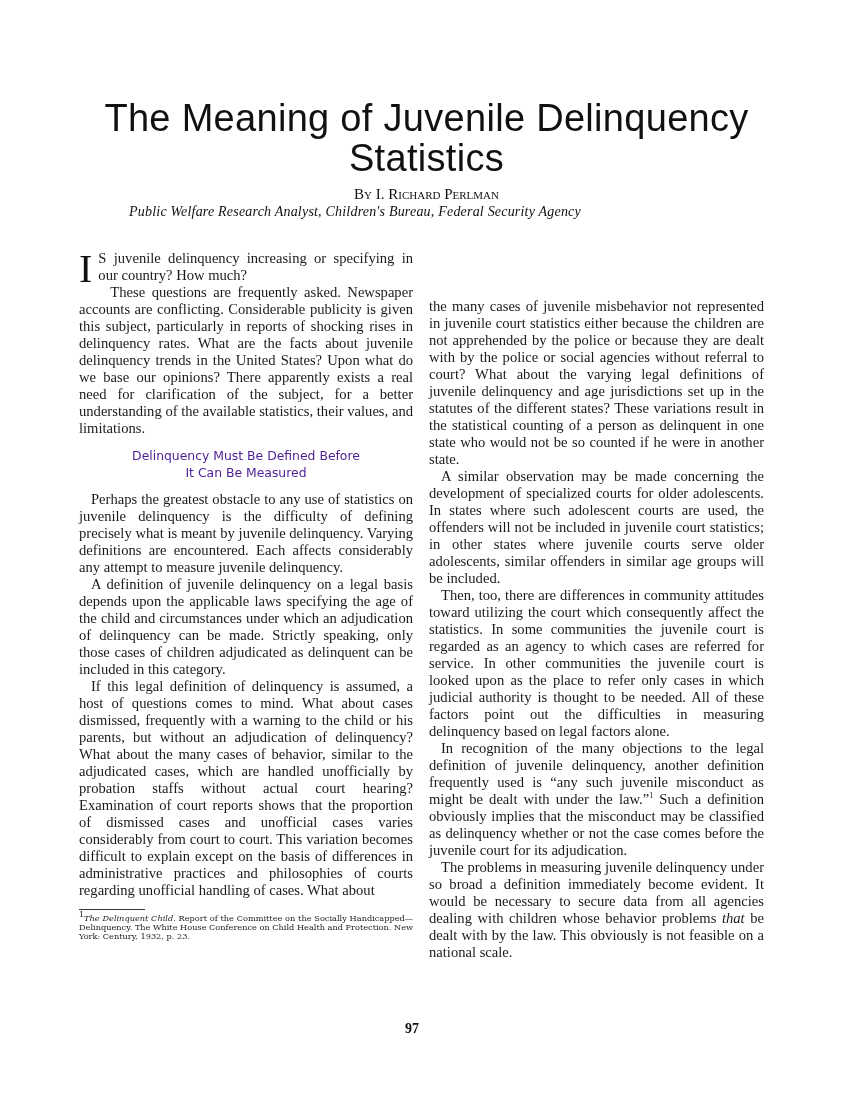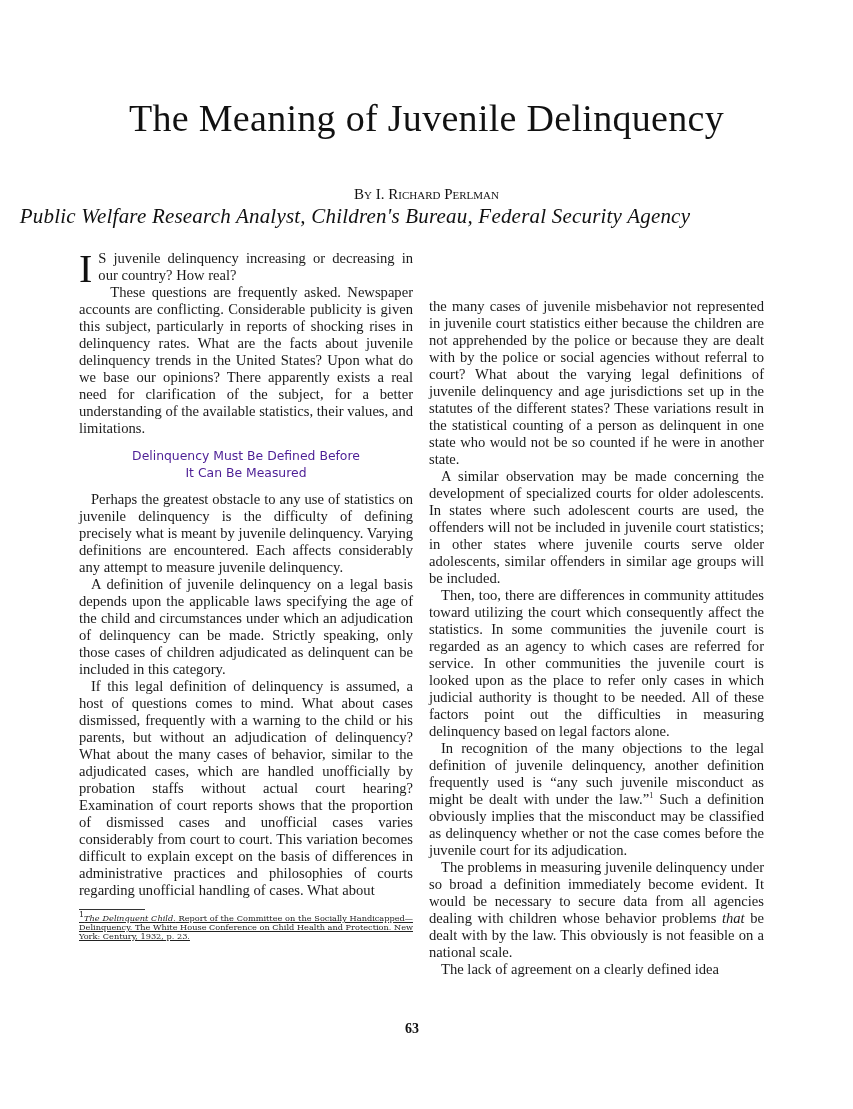--- a/index.html
+++ b/index.html
@@ -4,35 +4,35 @@
   <style>
     html, body { margin: 0; padding: 0; background: #ffffff; }
     body {
       width: 853px; height: 1109px; position: relative; overflow: hidden;
       font-family: "DejaVu Serif", "Liberation Serif", serif;
       color: #1a1a1a;
     }
     .title {
       position: absolute; left: 0; width: 853px; top: 98px;
       text-align: center;
-      font-family: Liberation Serif, serif;
+      font-family: Liberation Sans, sans-serif;
       font-size: 38px; line-height: 40px; letter-spacing: 0.3px;
       color: #111;
     }
     .byline {
       position: absolute; left: 0; width: 853px; top: 186px;
       text-align: center;
       font-family: "Liberation Serif", serif;
       font-size: 15px; font-variant: small-caps; color: #111;
     }
     .affiliation {
       position: absolute; left: 0; width: 710px; top: 204px;
       text-align: center;
       font-family: "Liberation Serif", serif;
-      font-style: italic; font-size: 21px; color: #111;
+      font-style: italic; font-size: 14px; color: #111;
       letter-spacing: 0.2px;
     }
     .col {
       position: absolute; top: 250px;
       font-family: "Liberation Serif", "DejaVu Serif", serif;
       font-size: 14.6px; line-height: 17px;
       text-align: justify; hyphens: manual;
       color: #1a1a1a;
     }
     .col-left { left: 79px; width: 334px; }
@@ -54,56 +54,56 @@
       text-indent: 0;
     }
     .subhead-right { margin: 6px 0 4px 0; }
     .footnote-rule {
       width: 66px; height: 0; border-top: 1px solid #333;
       margin: 10px 0 4px 0;
     }
     .footnote {
       font-family: "DejaVu Serif", serif;
       font-size: 8.2px; line-height: 9px; text-align: justify;
-      color: #222; text-indent: 0 !important; text-decoration: underline;
+      color: #222; text-indent: 0 !important;
     }
     .footnote i { font-style: italic; }
     sup { font-size: 8px; line-height: 0; vertical-align: super; }
     .pagenum {
       position: absolute; left: 405px; top: 1021px;
       font-family: "Liberation Serif", serif; font-weight: bold;
       font-size: 14px; color: #111;
     }
   </style>
 </head>
 <body>
 
 <div class="title">
   <div>The Meaning of Juvenile Delinquency</div>
+  <div>Statistics</div>
 </div>
 
 <div class="byline">By I. Richard Perlman</div>
 <div class="affiliation">Public Welfare Research Analyst, Children's Bureau,  Federal Security  Agency</div>
 
 <div class="col col-left">
-  <p class="noindent"><span class="dropcap">I</span><span>S juvenile delinquency increasing or decreasing in our country? How real?</span></p>
+  <p class="noindent"><span class="dropcap">I</span><span>S juvenile delinquency increasing or specifying in our country? How much?</span></p>
   <p>These questions are frequently asked. Newspaper accounts are conflicting. Considerable publicity is given this subject, particularly in reports of shocking rises in delinquency rates. What are the facts about juvenile delinquency trends in the United States? Upon what do we base our opinions? There apparently exists a real need for clarification of the subject, for a better understanding of the available statistics, their values, and limitations.</p>
   <div class="subhead">
     <div>Delinquency Must Be Defined Before</div>
     <div>It Can Be Measured</div>
   </div>
   <p>Perhaps the greatest obstacle to any use of statistics on juvenile delinquency is the difficulty of defining precisely what is meant by juvenile delinquency. Varying definitions are encountered. Each affects considerably any attempt to measure juvenile delinquency.</p>
   <p>A definition of juvenile delinquency on a legal basis depends upon the applicable laws specifying the age of the child and circumstances under which an adjudication of delinquency can be made. Strictly speaking, only those cases of children adjudicated as delinquent can be included in this category.</p>
   <p>If this legal definition of delinquency is assumed, a host of questions comes to mind. What about cases dismissed, frequently with a warning to the child or his parents, but without an adjudication of delinquency? What about the many cases of behavior, similar to the adjudicated cases, which are handled unofficially by probation staffs without actual court hearing? Examination of court reports shows that the proportion of dismissed cases and unofficial cases varies considerably from court to court. This variation becomes difficult to explain except on the basis of differences in administrative practices and philosophies of courts regarding unofficial handling of cases. What about</p>
   <div class="footnote-rule"></div>
   <p class="footnote"><sup>1</sup><i>The Delinquent Child.</i><span> Report of the Committee on the Socially Handicapped—Delinquency. The White House Conference on Child Health and Protection. New York: Century, 1932, p. 23.</span></p>
 </div>
 
 <div class="col col-right">
   <p class="noindent">the many cases of juvenile misbehavior not represented in juvenile court statistics either because the children are not apprehended by the police or because they are dealt with by the police or social agencies without referral to court? What about the varying legal definitions of juvenile delinquency and age jurisdictions set up in the statutes of the different states? These variations result in the statistical counting of a person as delinquent in one state who would not be so counted if he were in another state.</p>
   <p>A similar observation may be made concerning the development of specialized courts for older adolescents. In states where such adolescent courts are used, the offenders will not be included in juvenile court statistics; in other states where juvenile courts serve older adolescents, similar offenders in similar age groups will be included.</p>
   <p>Then, too, there are differences in community attitudes toward utilizing the court which consequently affect the statistics. In some communities the juvenile court is regarded as an agency to which cases are referred for service. In other communities the juvenile court is looked upon as the place to refer only cases in which judicial authority is thought to be needed. All of these factors point out the difficulties in measuring delinquency based on legal factors alone.</p>
   <p><span>In recognition of the many objections to the legal definition of juvenile delinquency, another definition frequently used is “any such juvenile misconduct as might be dealt with under the law.”</span><sup>1</sup><span> Such a definition obviously implies that the misconduct may be classified as delinquency whether or not the case comes before the juvenile court for its adjudication.</span></p>
   <p><span>The problems in measuring juvenile delinquency under so broad a definition immediately become evident. It would be necessary to secure data from all agencies dealing with children whose behavior problems </span><i>that</i><span> be dealt with by the law. This obviously is not feasible on a national scale.</span></p>
-  <p>The lack of agreement on a clearly defined idea</p>
 </div>
 
-<div class="pagenum">63</div>
+<div class="pagenum">97</div>
 
 </body></html>

